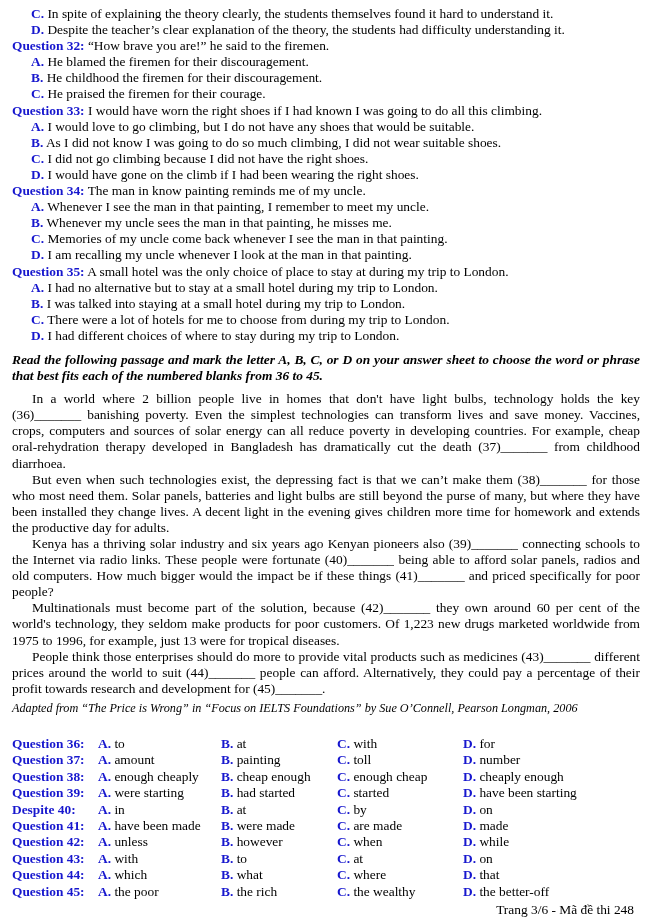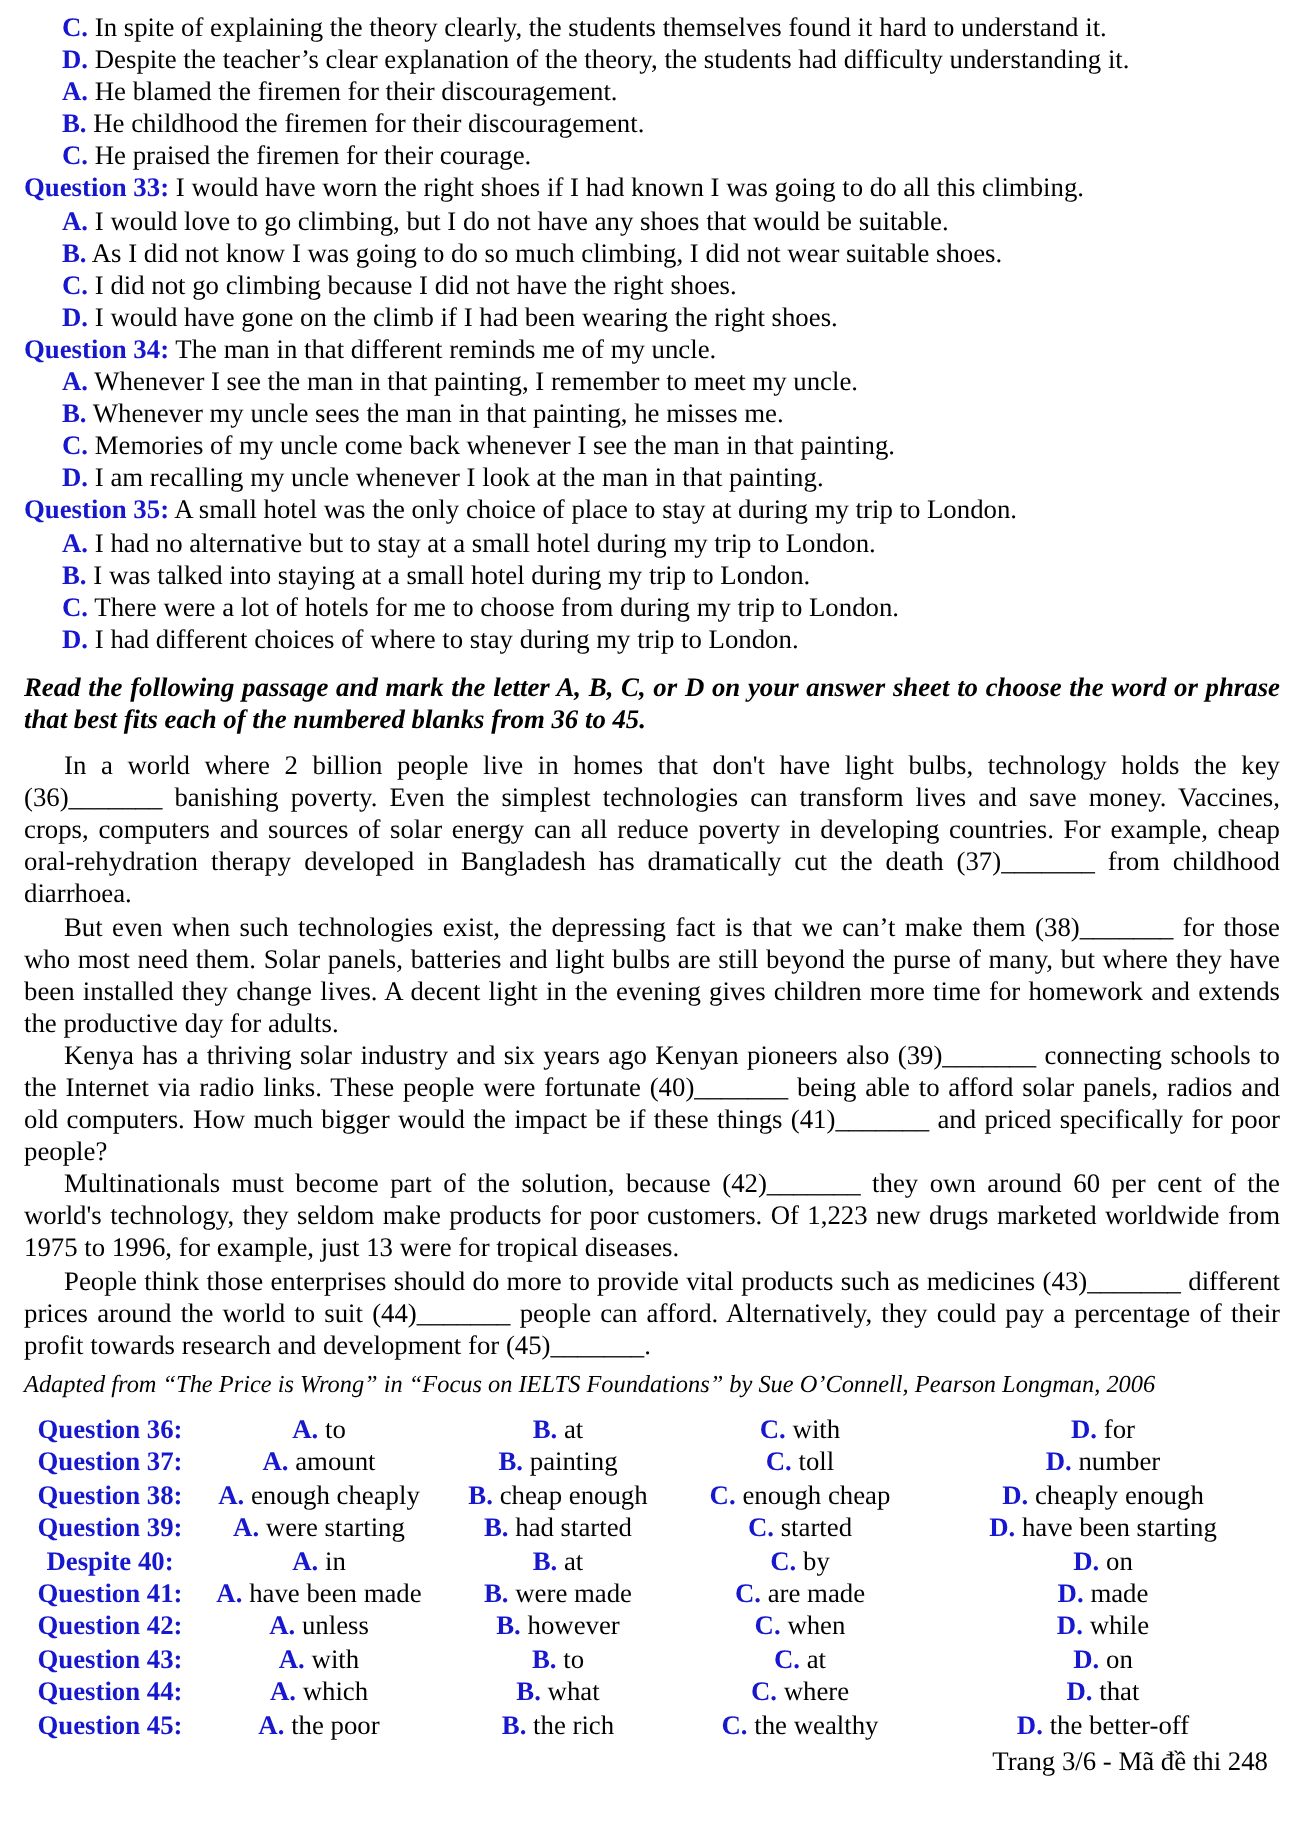--- a/index.html
+++ b/index.html
@@ -20,21 +20,21 @@
     font-weight: bold; font-style: italic;
     text-align: justify;
   }
   .passage p {
     margin: 0; text-indent: 20px; text-align: justify;
   }
   .source {
     margin: 3px 2px 0 0;
     text-align: left; font-style: italic; font-size: 12.2px;
   }
-  .blanks { margin-top: 7px; text-align: center; }
+  .blanks { margin-top: 20px; }
   .brow {
     display: grid;
     grid-template-columns: 86px 123px 116px 126px auto;
     line-height: 16.4px;
   }
   .brow .cell { white-space: nowrap; }
   .footer {
     margin-top: 2px; padding-right: 6px;
     text-align: right;
   }
@@ -47,20 +47,24 @@
   <div class="opt">
     <b class="accent">C.</b>
     <span>In spite of explaining the theory clearly, the students themselves found it hard to understand it.</span>
   </div>
   <div class="opt">
     <b class="accent">D.</b>
     <span>Despite the teacher’s clear explanation of the theory, the students had difficulty understanding it.</span>
   </div>
 
   <div class="q">
+    <div class="q-stem">
+      <b class="accent">Question 32:</b>
+      <span>“How brave you are!” he said to the firemen.</span>
+    </div>
     <div class="opt">
       <b class="accent">A.</b>
       <span>He blamed the firemen for their discouragement.</span>
     </div>
     <div class="opt">
       <b class="accent">B.</b>
       <span>He childhood the firemen for their discouragement.</span>
     </div>
     <div class="opt">
       <b class="accent">C.</b>
@@ -87,21 +91,21 @@
     </div>
     <div class="opt">
       <b class="accent">D.</b>
       <span>I would have gone on the climb if I had been wearing the right shoes.</span>
     </div>
   </div>
 
   <div class="q">
     <div class="q-stem">
       <b class="accent">Question 34:</b>
-      <span>The man in that different reminds me of my uncle.</span>
+      <span>The man in know painting reminds me of my uncle.</span>
     </div>
     <div class="opt">
       <b class="accent">A.</b>
       <span>Whenever I see the man in that painting, I remember to meet my uncle.</span>
     </div>
     <div class="opt">
       <b class="accent">B.</b>
       <span>Whenever my uncle sees the man in that painting, he misses me.</span>
     </div>
     <div class="opt">

